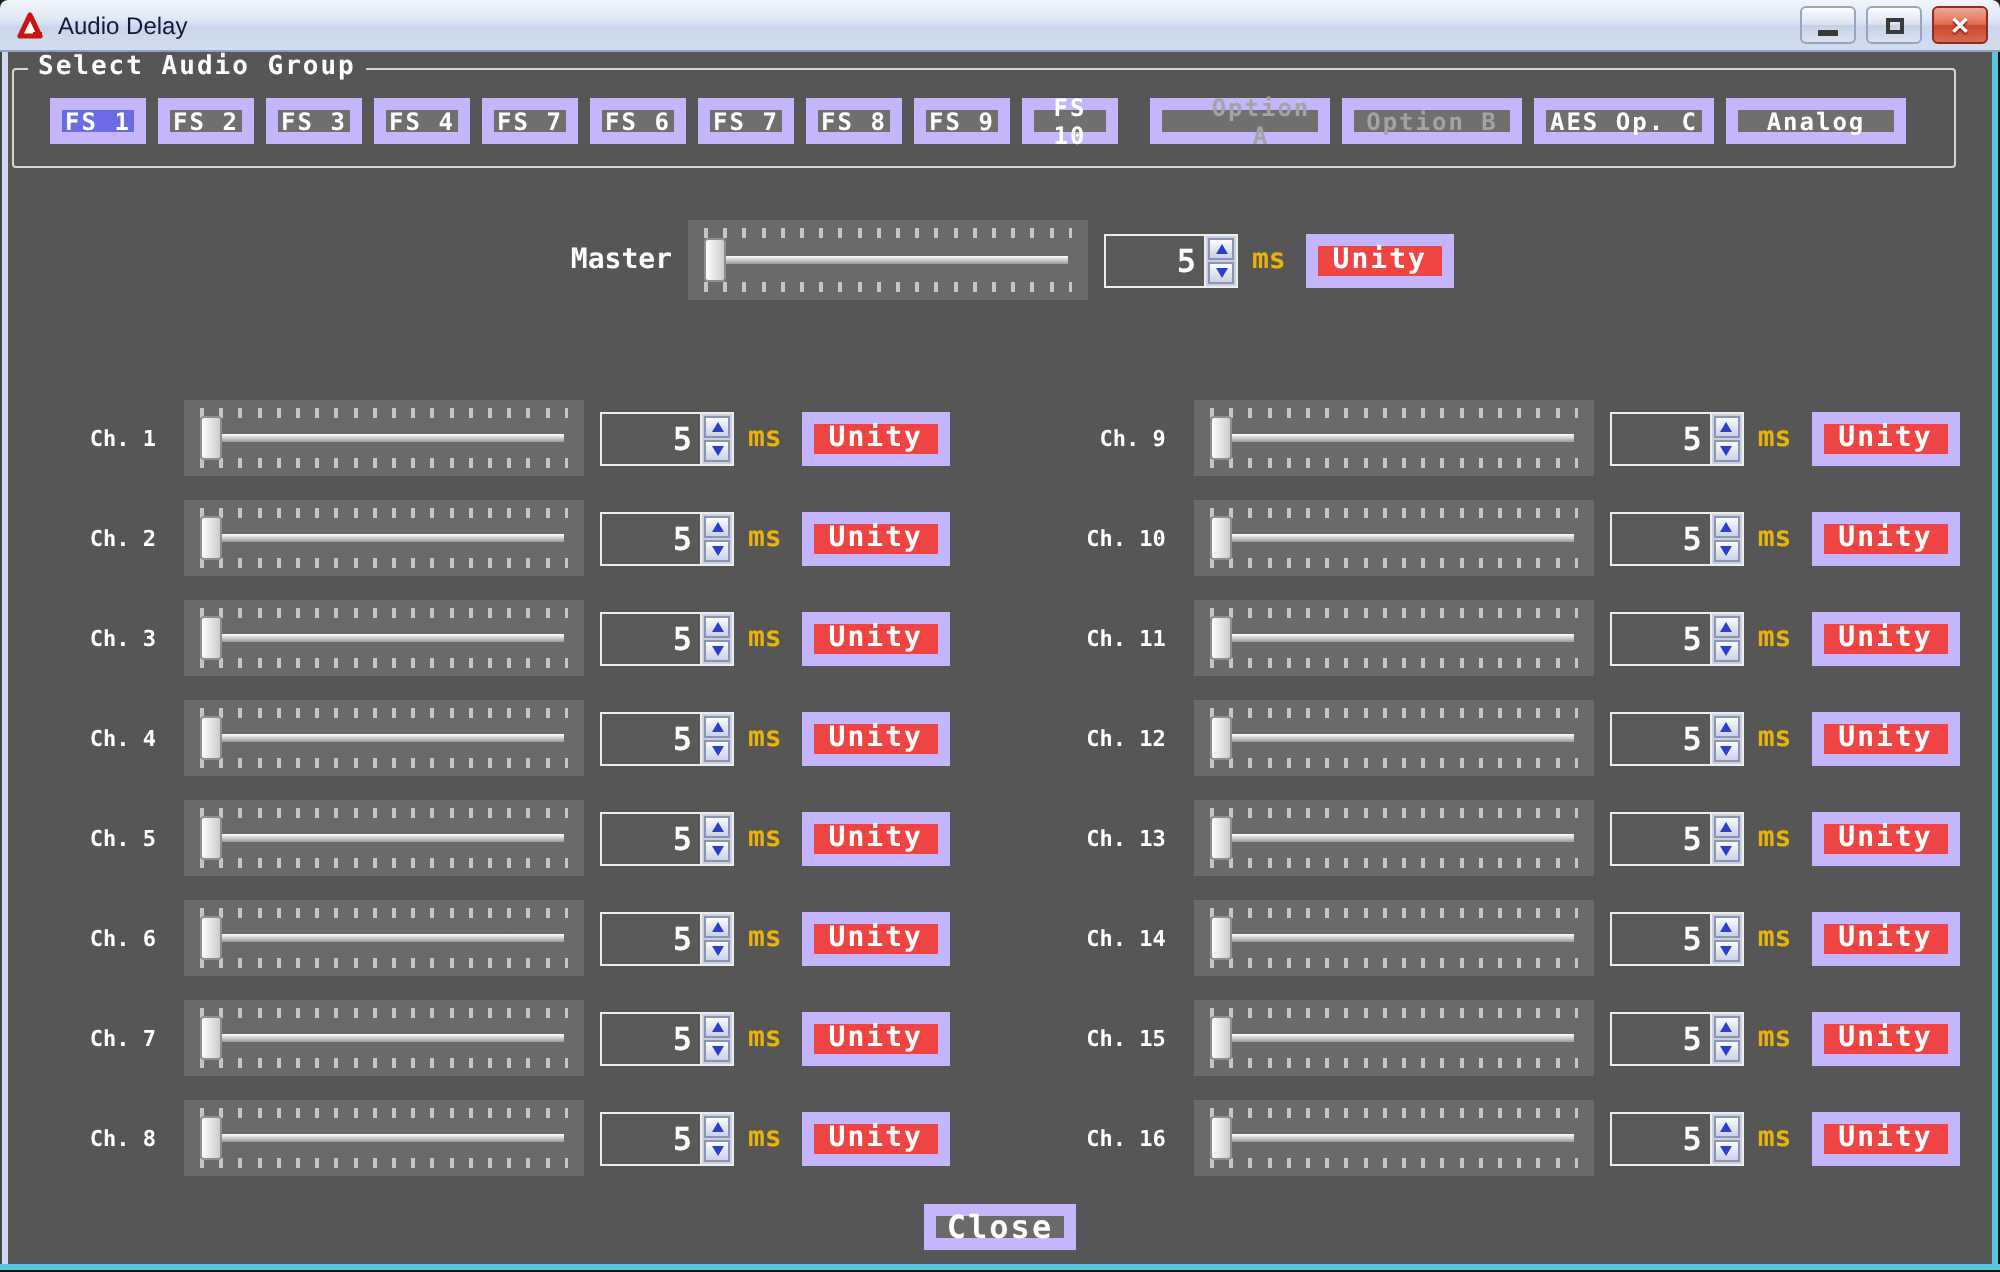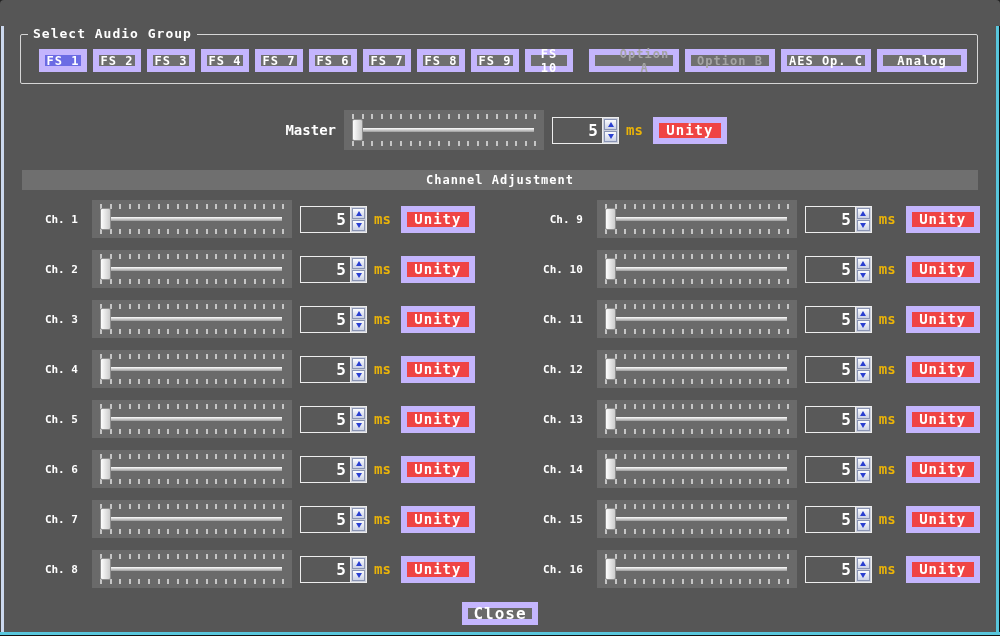--- a/index.html
+++ b/index.html
@@ -29,21 +29,21 @@
   }
   .glyph-min { width: 10px; height: 3px; background: #3a3a3a; margin-top: 7px; }
   .glyph-max { width: 9px; height: 8px; border: 2px solid #3a3a3a; background: transparent; }
   .glyph-close { color: #fff; font: bold 12px "Liberation Sans", sans-serif; text-shadow: 0 1px 1px #7a2015; }
   .frame-left  { position: absolute; top: 26px; left: 0; bottom: 0; width: 4px; background: #ccd8ee; border-left: 1px solid #444; }
   .frame-right { position: absolute; top: 26px; right: 0; bottom: 0; width: 4px; background: #58c6dc; border-right: 1px solid #111; }
   .frame-bottom{ position: absolute; left: 0; right: 0; bottom: 0; height: 4px; background: #58c6dc; border-bottom: 1px solid #111; }
   .content { position: absolute; top: 26px; left: 4px; right: 4px; bottom: 4px; background: #565656; }
   
   .group-box {
-    position: absolute; left: 16px; right: 18px; top: 8px; height: 50px;
+    position: absolute; left: 2px; right: 18px; top: 8px; height: 50px;
     border: 1px solid #d6d6d6; border-radius: 2px;
   }
   .group-legend {
     position: absolute; top: -9px; left: 7px; background: #565656; padding: 0 5px;
     color: #fff; font-size: 13px; font-weight: bold; letter-spacing: 1px; white-space: nowrap;
   }
   .group-buttons { display: flex; gap: 6px; padding: 14px 0 0 18px; }
   .btn {
     height: 23px; border: 6px solid #c4b5fd; background: #6f6f6f; color: #fff;
     font-family: "DejaVu Sans Mono", monospace; font-weight: bold; font-size: 12px;
@@ -94,20 +94,38 @@
   .ch-label { width: 48px; text-align: right; color: #fff; font-size: 11px; font-weight: bold; margin-right: 14px; white-space: pre; }
   .ch-row .slider-panel { margin-right: 8px; }
   
   .close-button { position: absolute; left: 50%; transform: translateX(-50%); top: 576px; width: 76px; height: 23px; font-size: 16px; background: #6a6a6a; }
 </style>
 </head>
 <body>
 
 <div class="window">
 
+  <div class="titlebar">
+    <svg class="app-icon" viewBox="0 0 16 16">
+      <path d="M3 13 L8 2.5 L13 13 Z" fill="#ffffff" stroke="#cc1414" stroke-width="2.6" stroke-linejoin="round"></path>
+      <rect x="9.5" y="11" width="4.5" height="2.4" fill="#cc1414"></rect>
+    </svg>
+    <span class="title-text">Audio Delay</span>
+    <div class="win-controls">
+      <div class="win-btn">
+          <span class="glyph-min"></span>
+        </div>
+      <div class="win-btn">
+          <span class="glyph-max"></span>
+        </div>
+      <div class="win-btn close-btn">
+          <span class="glyph-close">✕</span>
+        </div>
+    </div>
+  </div>
 
   <div class="frame-left"></div>
   <div class="frame-right"></div>
   <div class="frame-bottom"></div>
 
   <div class="content">
 
     <div class="group-box">
       <span class="group-legend">Select Audio Group</span>
       <div class="group-buttons" id="group-buttons">
@@ -148,21 +166,20 @@
             </div>
           <div class="spin-btn">
               <span class="arrow down"></span>
             </div>
         </div>
       </div>
       <span class="unit">ms</span>
       <button class="btn unity">Unity</button>
     </div>
 
-    <div class="section-header">Channel Adjustment</div>
 
     <div class="channels">
       <div class="ch-col" id="ch-col-0">
   <div class="ch-row">
     <span class="ch-label">Ch. 1</span>
     <div class="slider-panel h38">
       <div class="ticks"></div>
       <div class="slider-mid">
         <div class="track"></div>
         <div class="thumb"></div>

